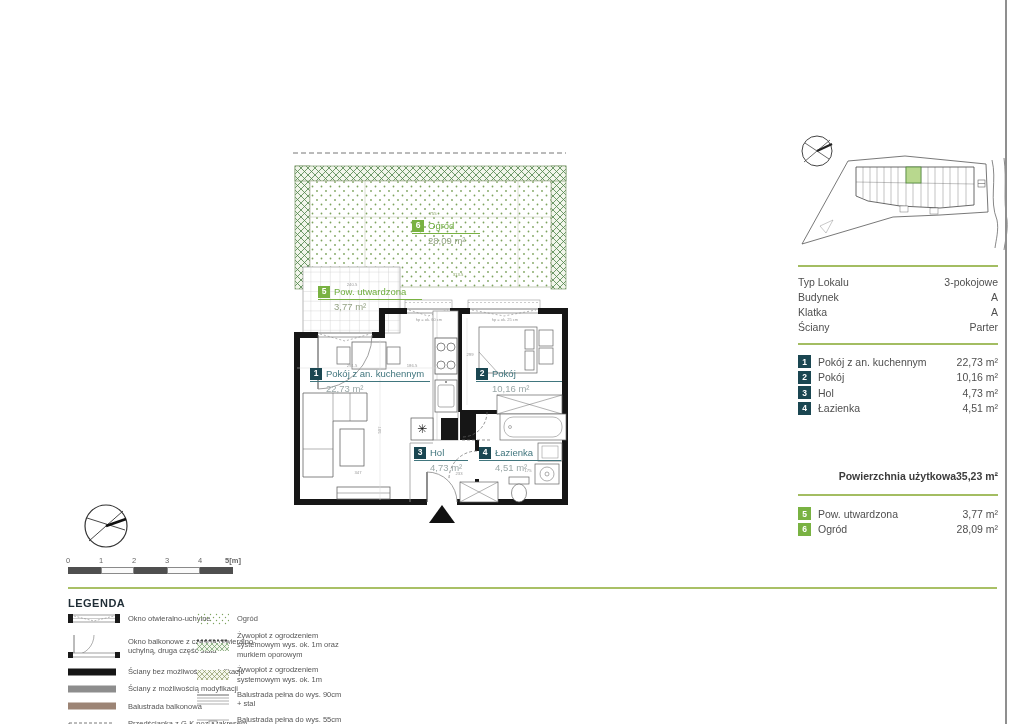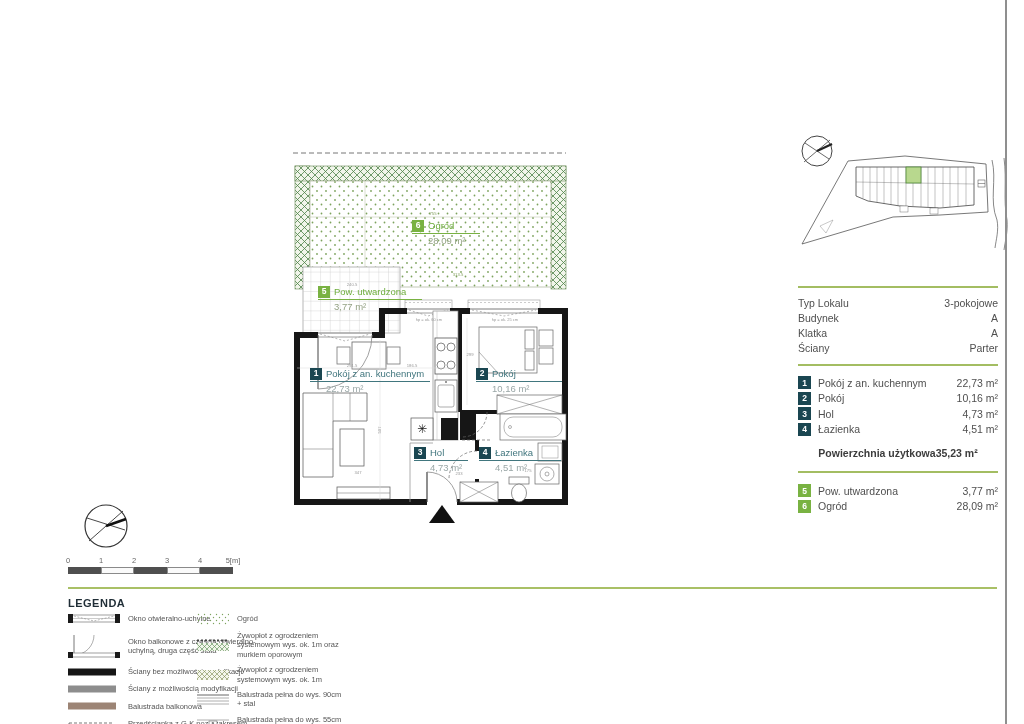--- a/index.html
+++ b/index.html
@@ -14,33 +14,33 @@
   .plrow{display:flex;align-items:center;gap:4px;border-bottom:1.5px solid #41767e;
          padding-bottom:1px;white-space:nowrap;}
   .pbadge{flex:0 0 12px;width:12px;height:12px;background:#1a4651;color:#fff;font-size:8.5px;
           font-weight:700;display:inline-flex;align-items:center;justify-content:center;}
   .plarea{color:#9aa7a7;margin:2px 0 0 16px;}
   .plabel.outdoor{color:#6fae3e;}
   .plabel.outdoor .plrow{border-color:#79b242;}
   .plabel.outdoor .pbadge{background:#79b242;}
   .plabel.outdoor .plarea{color:#94a284;}
   
-  .panel{position:absolute;left:798px;top:286px;width:200px;font-size:10.5px;color:#4f4f4f;}
+  .panel{position:absolute;left:798px;top:265px;width:200px;font-size:10.5px;color:#4f4f4f;}
   .rule{height:2px;background:#a3bd62;}
   .kvs{padding:7px 0 9px;}
   .kv{display:flex;justify-content:space-between;align-items:center;height:15px;}
   .rooms{padding:9px 0 2px;}
   .rrow{display:flex;align-items:center;height:15.5px;}
   .rrow .rl{margin-left:7px;}
   .rrow .ra{margin-left:auto;}
   .badge{width:13px;height:13px;background:#1a4651;color:#fff;font-size:8.5px;font-weight:700;
          display:inline-flex;align-items:center;justify-content:center;flex:0 0 13px;}
   .badge.green{background:#79b242;}
-  .totalrow{display:flex;justify-content:center;font-weight:700;color:#3c3c3c;
-            padding:8px 0 12px;}
+  .totalrow{display:flex;justify-content:flex-end;font-weight:700;color:#3c3c3c;
+            padding:8px 0 12px;margin-top:44px;}
   .outdoor-rows{padding:10px 0 14px;}
   
   .scalebar{position:absolute;left:68px;top:556px;width:170px;font-size:7.5px;color:#666;}
   .ticks{position:relative;height:10px;}
   .tick{position:absolute;transform:translateX(-50%);}
   .bar{display:flex;margin-top:1px;}
   .seg{width:33px;height:7px;box-sizing:border-box;}
   .seg.d{background:#4f4f4f;}
   .seg.l{background:#fafafa;border:1px solid #8a8a8a;}
   
@@ -391,21 +391,21 @@
     <line x1="26" y1="26" x2="46" y2="19" stroke="#111" stroke-width="2.8"></line>
   </svg>
 
   <div class="scalebar">
     <div class="ticks">
       <span class="tick" style="left:0px;">0</span>
       <span class="tick" style="left:33px;">1</span>
       <span class="tick" style="left:66px;">2</span>
       <span class="tick" style="left:99px;">3</span>
       <span class="tick" style="left:132px;">4</span>
-      <span class="tick" style="left:165px;">5[m]</span>
+      <span class="tick" style="left:165px;font-weight:bold;">5[m]</span>
     </div>
     <div class="bar">
       <div class="seg d"></div>
         <div class="seg l"></div>
         <div class="seg d"></div>
       <div class="seg l"></div>
         <div class="seg d"></div>
     </div>
   </div>
 

